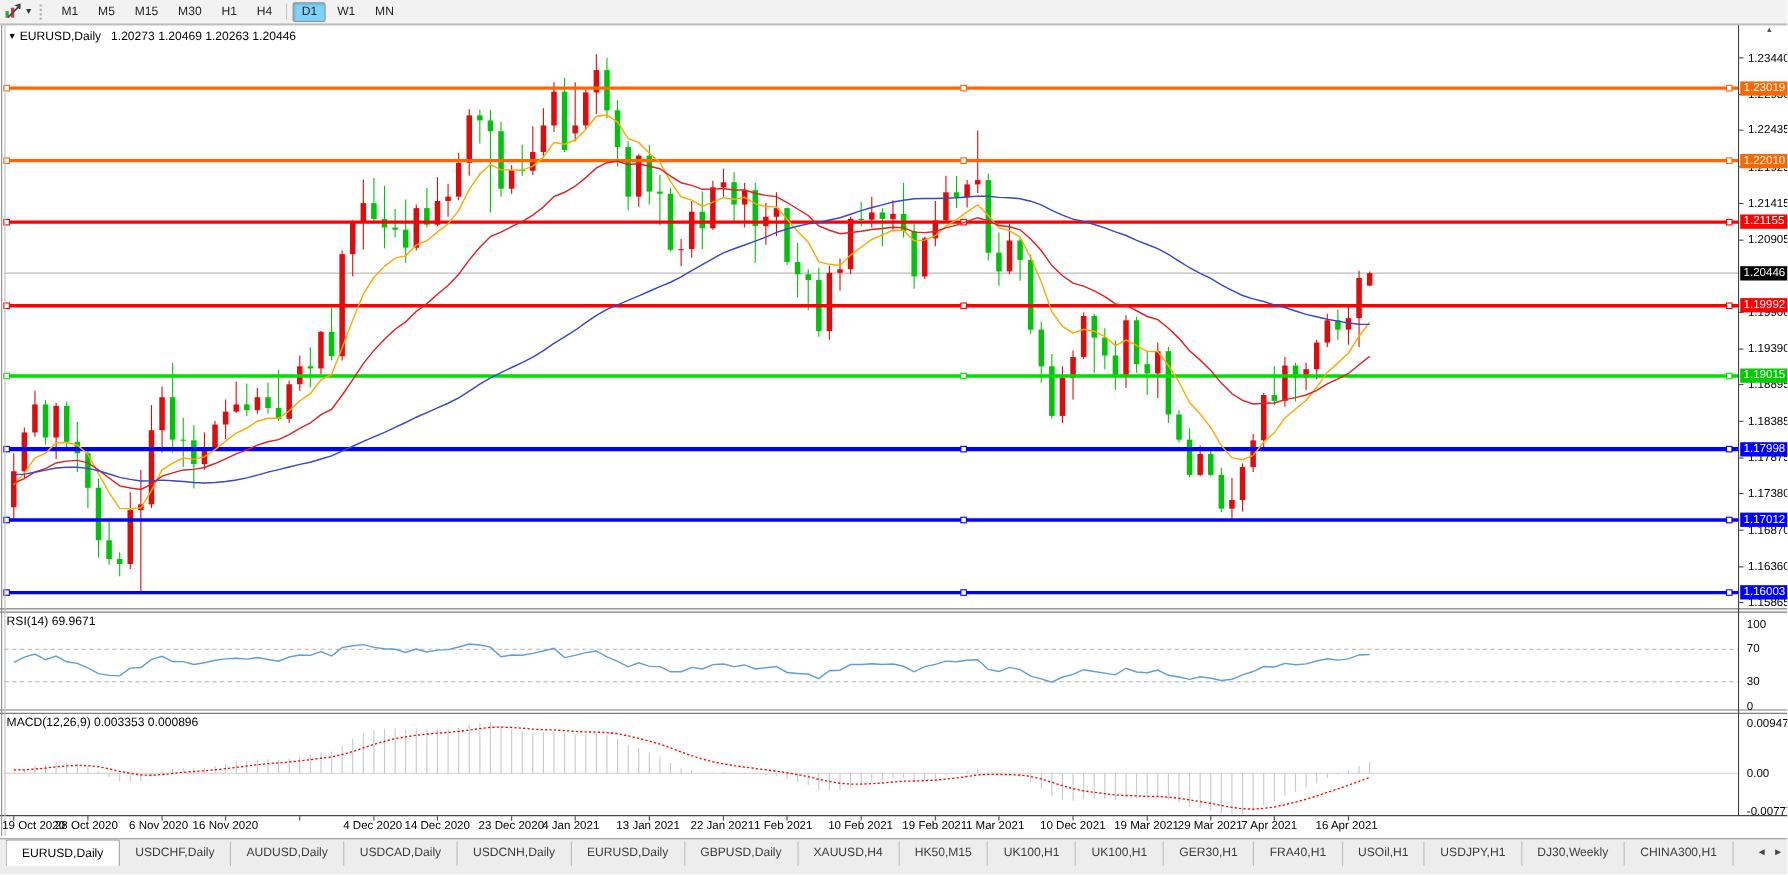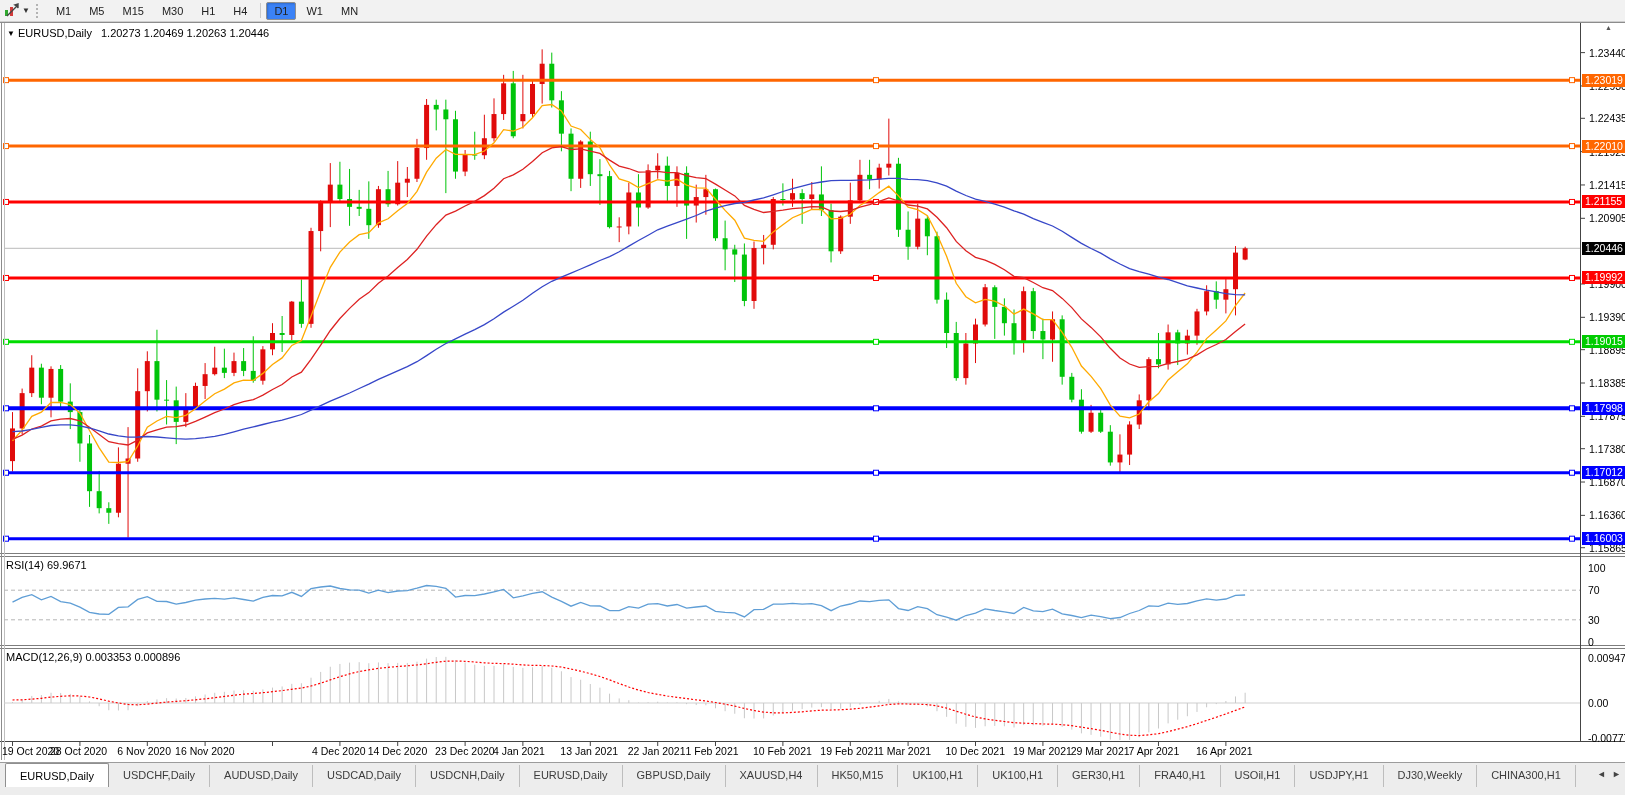--- a/index.html
+++ b/index.html
@@ -6,21 +6,21 @@
   #root{position:relative;width:1625px;height:795px;overflow:hidden;background:#fff;
         font-family:"Liberation Sans",sans-serif;-webkit-font-smoothing:none;}
   
   #toolbar{position:absolute;left:0;top:0;width:1625px;height:21px;background:#f2f2f2;
            border-bottom:1px solid #cfcfcf;display:flex;align-items:center;z-index:30;}
   #tb-icon{width:18px;height:16px;margin-left:3px;display:inline-block;}
   #tb-caret{font-size:8px;color:#333;margin:0 4px 0 1px;}
   .tb-grip{width:3px;height:14px;border-left:2px dotted #b3b3b3;margin:0 6px 0 2px;}
   .tb-btn{font-size:11px;color:#222;padding:1px 7px;margin:0 1px;border:1px solid transparent;
           border-radius:2px;cursor:default;line-height:14px;}
-  .tb-btn.active{background:#3b82f6;border:1px solid #8f8f8f;box-shadow:inset 1px 1px 2px rgba(0,0,0,.18);}
+  .tb-btn.active{background:#7dd3fc;border:1px solid #8f8f8f;box-shadow:inset 1px 1px 2px rgba(0,0,0,.18);}
   .tb-sep{width:1px;height:15px;background:#c9c9c9;margin:0 4px;}
   
   #chart-svg{position:absolute;left:0;top:0;z-index:1;}
   #overlay{position:absolute;left:0;top:0;width:1568px;height:795px;z-index:10;pointer-events:none;}
   #chart-title{position:absolute;left:7px;top:27px;font-size:11px;color:#000;white-space:pre;}
   #chart-title .caret{font-size:8px;vertical-align:1px;}
   #chart-title .ohlc{margin-left:9px;}
   .panel-label{position:absolute;left:6px;font-size:11px;color:#000;}
   .plabel{position:absolute;left:1589px;font-size:10.5px;color:#000;height:12px;line-height:12px;}
   .ilabel{position:absolute;left:1588px;font-size:10.5px;color:#000;height:12px;line-height:12px;}

